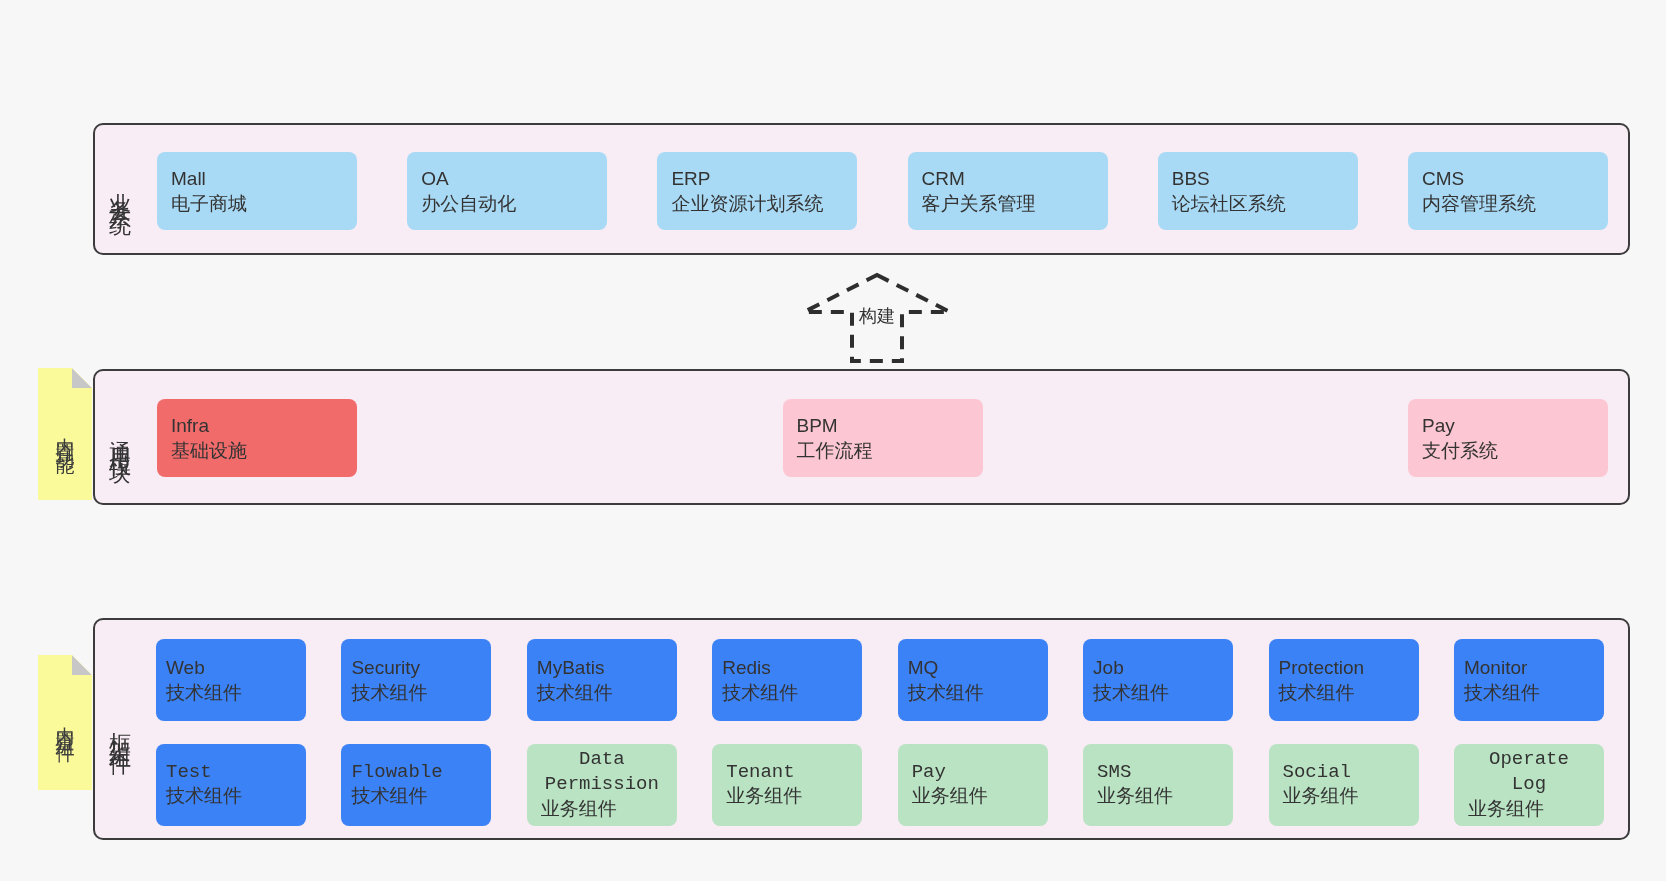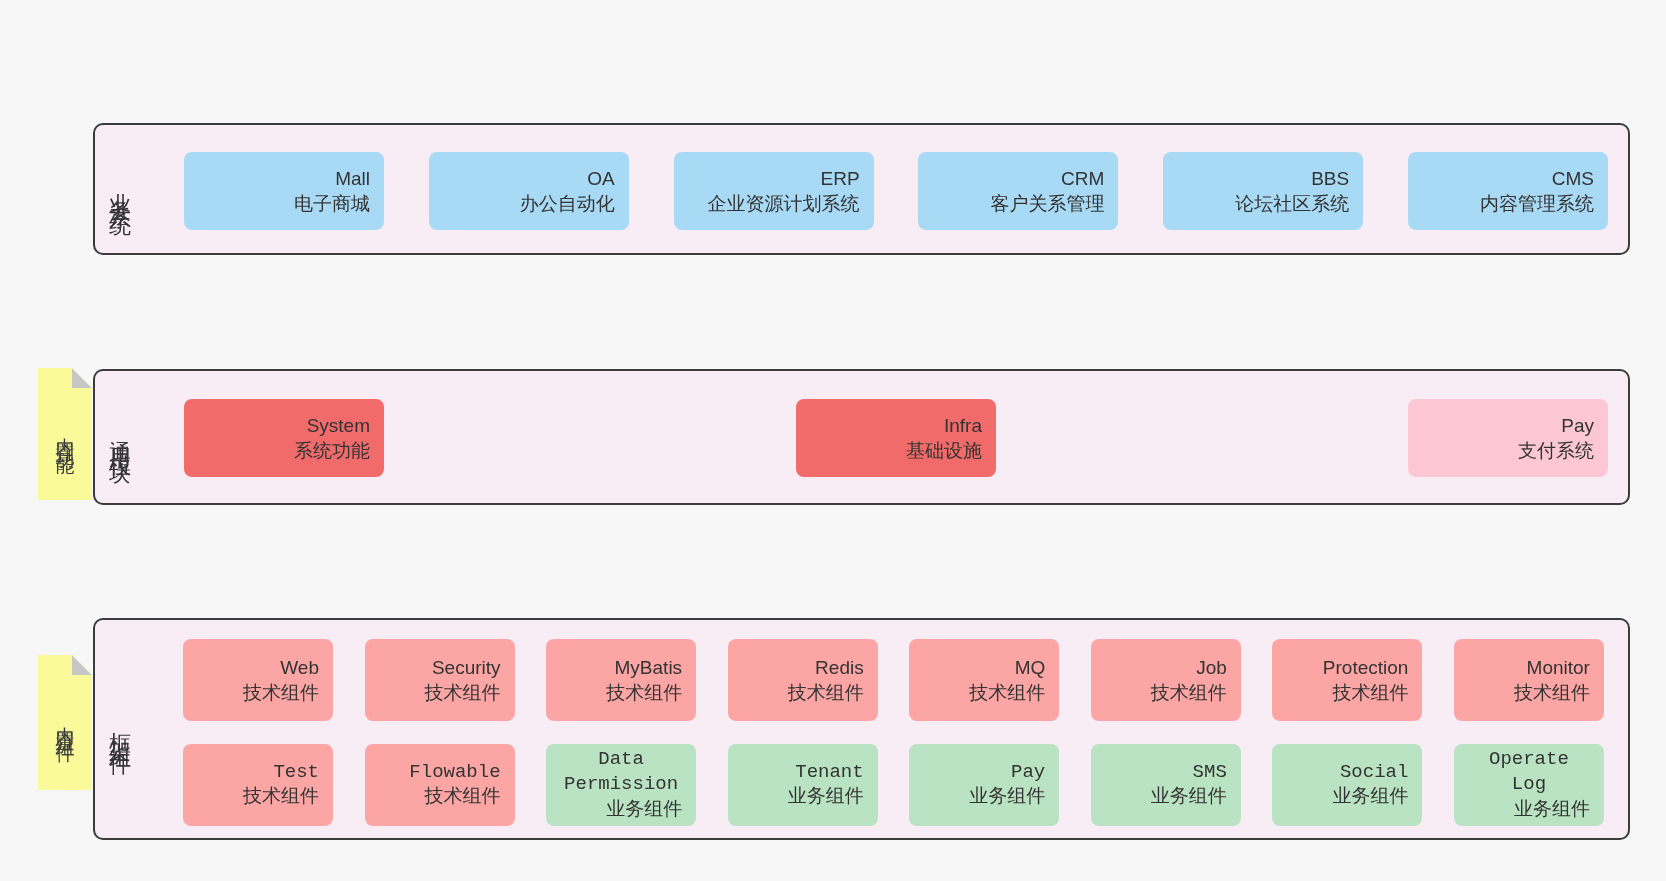--- a/index.html
+++ b/index.html
@@ -38,31 +38,31 @@
     background:#c7c7c7; clip-path:polygon(0 0, 100% 100%, 0 100%);
   }
 
   .row {
     position:absolute; display:flex; justify-content:space-between;
   }
   .row-wide   { left:62px; right:20px; }
   .row-narrow { left:61px; right:24px; }
 
   .box {
-    display:flex; flex-direction:column; align-items:flex-end; justify-content:center;
-    border-radius:8px; text-align:center; box-sizing:border-box; padding:2px 14px;margin-left:27px;
+    display:flex; flex-direction:column; align-items:flex-start; justify-content:center;
+    border-radius:8px; text-align:center; box-sizing:border-box; padding:2px 14px;
   }
   .row-wide .box   { width:200px; height:78px; }
   .row-narrow .box { width:150px; height:82px; }
   .box-title, .box-desc { line-height:1.32; font-size:19px; color:#333; }
 
   .box.blue       { background:#a9daf5; }
   .box.red        { background:#f16b6b; }
   .box.pink       { background:#fcc7d2; }
-  .box.green      { background:#fca5a5;padding-left:10px; }
+  .box.green      { background:#3b82f6;padding-left:10px; }
   .box.lightgreen { background:#b9e3c2; }
 
   .arrow { position:absolute; width:170px; height:100px; z-index:1; }
   .arrow-build     { left:792px; top:267px; }
   .arrow-implement { left:805px; top:511px; }
   .arrow svg { display:block; }
   .arrow-label {
     position:absolute; left:50%; top:36px; transform:translateX(-50%);
     background:#f7f7f7; padding:1px 4px; font-size:18px; color:#333; white-space:nowrap;
   }
@@ -104,31 +104,37 @@
           <div class="box-title">BBS</div>
           <div class="box-desc">论坛社区系统</div>
         </div>
         <div class="box blue">
           <div class="box-title">CMS</div>
           <div class="box-desc">内容管理系统</div>
         </div>
       </div>
   </div>
 
+  <div class="arrow arrow-build">
+    <svg width="170" height="100" viewBox="0 0 170 100">
+      <path d="M85 8 L158 45 L110 45 L110 94 L60 94 L60 45 L12 45 Z" fill="none" stroke="#2e2e2e" stroke-width="4" stroke-dasharray="13 9"></path>
+    </svg>
+    <div class="arrow-label">构建</div>
+  </div>
 
   <div class="section section-modules">
     <div class="v-label">通用模块</div>
     <div class="row row-wide" style="top:28px;">
         <div class="box red">
-          <div class="box-title">System</div>
-          <div class="box-desc">系统功能</div>
-        </div>
-        <div class="box red">
           <div class="box-title">Infra</div>
           <div class="box-desc">基础设施</div>
+        </div>
+        <div class="box pink">
+          <div class="box-title">BPM</div>
+          <div class="box-desc">工作流程</div>
         </div>
         <div class="box pink">
           <div class="box-title">Pay</div>
           <div class="box-desc">支付系统</div>
         </div>
       </div>
   </div>
 
 
   <div class="section section-components">

